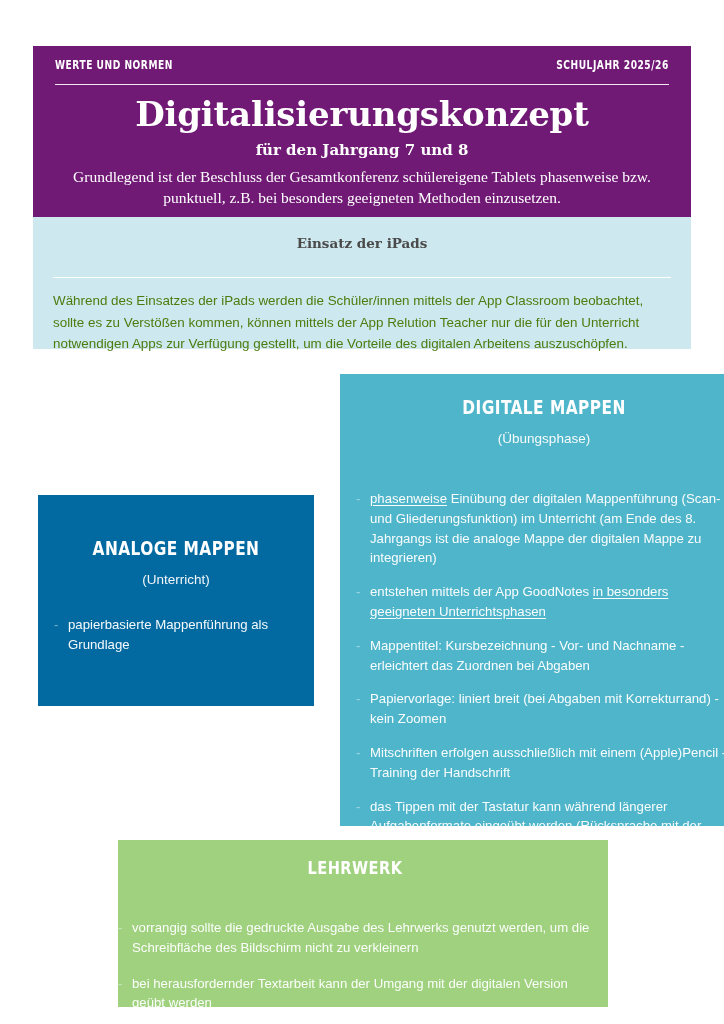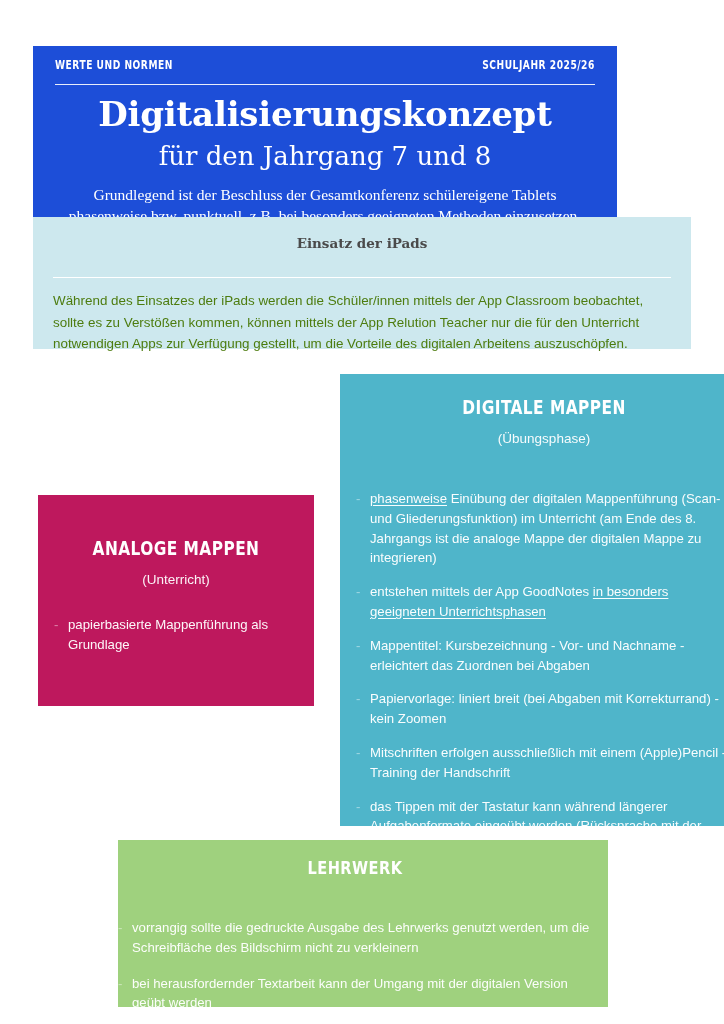--- a/index.html
+++ b/index.html
@@ -21,22 +21,22 @@
     position: absolute;
     inset: 0;
     background: #ffffff;
   }
 
   
   .header {
     position: absolute;
     left: 33px;
     top: 46px;
-    width: 584px;
-    background: #1d4ed8;
+    width: 658px;
+    background: #701a75;
     box-sizing: border-box;
     padding: 12px 22px 14px 22px;
     color: #ffffff;
   }
   .header-top {
     display: flex;
     justify-content: space-between;
     align-items: baseline;
     font-family: "Liberation Sans Narrow", "DejaVu Sans Condensed", "Liberation Sans", sans-serif;
     font-weight: bold;
@@ -56,24 +56,24 @@
     font-family: "DejaVu Serif", "Liberation Serif", serif;
     font-weight: bold;
     font-size: 34px;
     line-height: 1.12;
     text-align: center;
     letter-spacing: -0.2px;
     margin: 2px 0 8px 0;
   }
   .header-subtitle {
     font-family: "DejaVu Serif", "Liberation Serif", serif;
-    font-weight: normal;
-    font-size: 26px;
-    text-align: center;
-    margin: 0 0 14px 0;
+    font-weight: bold;
+    font-size: 15px;
+    text-align: center;
+    margin: 0 0 8px 0;
   }
   .header-lead {
     font-family: "Liberation Serif", "DejaVu Serif", serif;
     font-size: 15.5px;
     line-height: 1.35;
     text-align: center;
     margin: 0;
     padding: 0 4px;
   }
 
@@ -164,21 +164,21 @@
     padding: 22px 16px 14px 16px;
   }
   .card-digital .card-list { margin-top: 43px; }
 
   
   .card-analog {
     left: 38px;
     top: 495px;
     width: 276px;
     height: 211px;
-    background: #be185d;
+    background: #0369a1;
     padding: 42px 16px 0 16px;
   }
   .card-analog .card-list { margin-top: 28px; }
 
   
   .card-lehrwerk {
     left: 118px;
     top: 840px;
     width: 490px;
     height: 167px;

